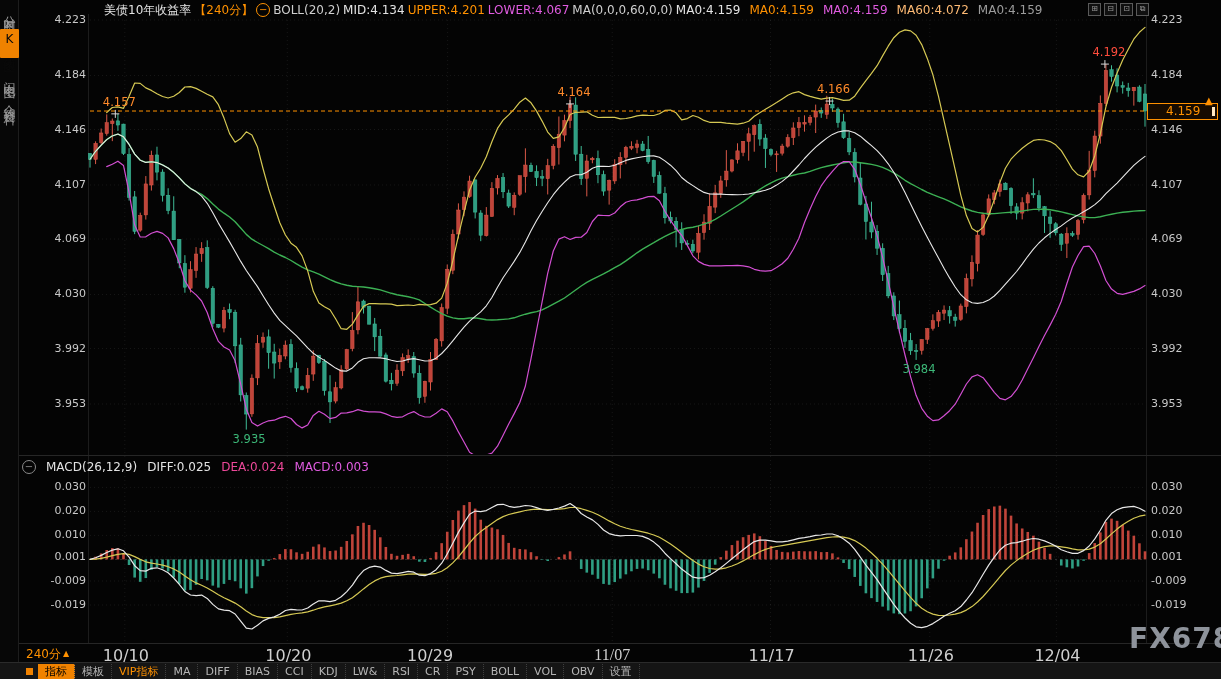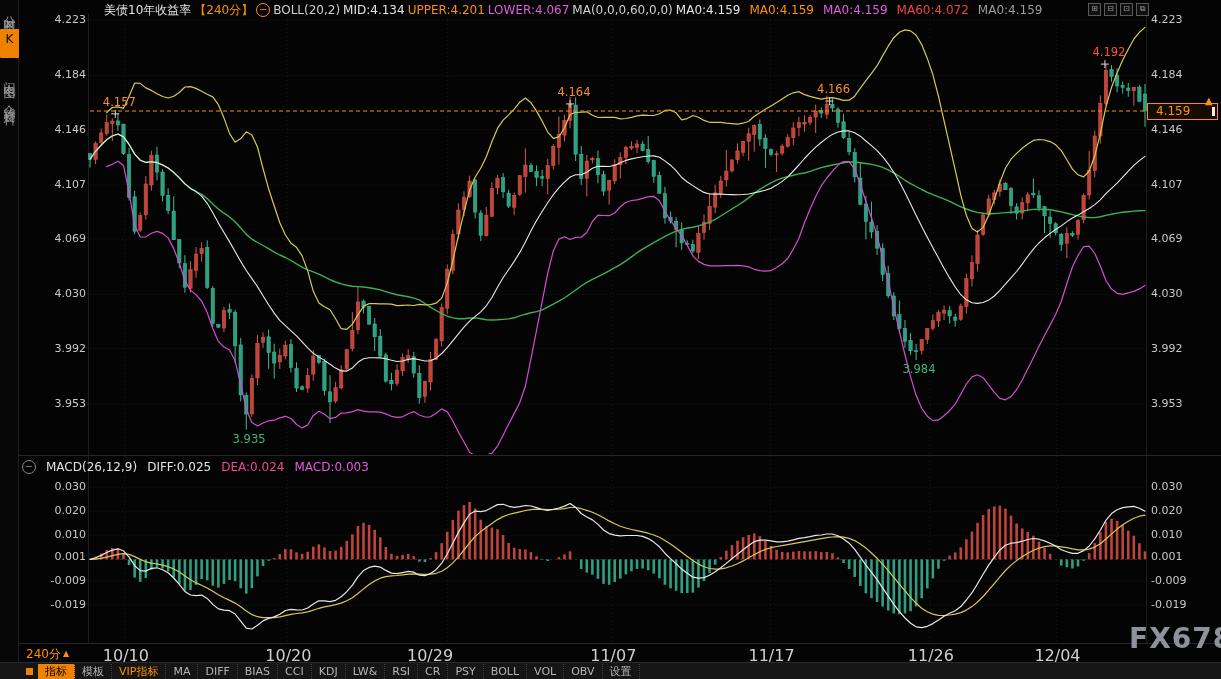--- a/index.html
+++ b/index.html
@@ -20,21 +20,21 @@
           color:#ff9100;align-items:center;justify-content:center;font-size:10px;line-height:1;cursor:pointer;}
   .circle.gray{border-color:#8a8a8a;color:#8a8a8a;}
   .win-icons{position:absolute;left:1088px;top:3px;display:flex;gap:3px;z-index:6;}
   .win-icon{width:11px;height:11px;border:1px solid #5a5a5a;color:#9a9a9a;font-size:8px;
             line-height:10px;text-align:center;cursor:pointer;background:#101010;}
   
   .axis-label{position:absolute;font-size:11px;color:#c9c9c9;}
   .axis-left{left:44px;width:42px;text-align:right;}
   .axis-right{left:1151px;width:48px;text-align:left;}
   .badge{position:absolute;left:1147px;top:103px;width:71px;height:17px;border:1px solid #ff9100;
-         background:#160b00;color:#ff9100;font-size:12px;line-height:15px;padding-left:8px;
+         background:#160b00;color:#ff9100;font-size:12px;line-height:15px;padding-left:18px;
          box-sizing:border-box;z-index:6;}
   .badge-cursor{position:absolute;right:2px;top:3px;width:3px;height:9px;background:#ffe9c4;}
   .up-arrow{position:absolute;left:1205px;top:95px;color:#ff9100;font-size:10px;z-index:6;}
   
   .macd-row{position:absolute;left:22px;top:460px;display:flex;gap:10px;align-items:center;
             font-size:12px;z-index:4;}
   
   .period-label{position:absolute;left:26px;top:646px;color:#ff9100;font-size:12px;z-index:4;}
   .period-arrow{position:absolute;left:63px;top:649px;color:#ff9100;font-size:8px;z-index:4;}
   .date-label{position:absolute;top:646px;font-size:16px;color:#cfcfcf;width:44px;text-align:center;z-index:3;}
@@ -68,21 +68,21 @@
     <span class="circle">−</span>
     <span class="t-dim">BOLL(20,2)</span>
     <span class="t-white">MID:4.134</span>
     <span class="t-orange">UPPER:4.201</span>
     <span class="t-magenta">LOWER:4.067</span>
     <span class="t-dim">MA(0,0,0,60,0,0)</span>
     <span id="maValues" style="display:flex;gap:9px;">
         <span style="color: rgb(227, 227, 227);">MA0:4.159</span>
         <span style="color: rgb(255, 145, 0);">MA0:4.159</span>
         <span style="color: rgb(224, 92, 224);">MA0:4.159</span>
-        <span style="color: #ef4444;">MA60:4.072</span>
+        <span style="color: #fdba74;">MA60:4.072</span>
         <span style="color: rgb(156, 156, 156);">MA0:4.159</span>
       </span>
   </div>
   <div class="win-icons" id="winIcons">
       <div class="win-icon">⊞</div>
       <div class="win-icon">⊟</div>
       <div class="win-icon">⊡</div>
       <div class="win-icon">⧉</div>
     </div>
 
@@ -756,21 +756,21 @@
     <span class="t-yellow">DEA:0.024</span>
     <span class="t-magenta">MACD:0.003</span>
   </div>
 
   <div class="period-label">240分</div>
   <div class="period-arrow">▲</div>
   <div id="dates">
       <div class="date-label" style="left: 102.815px;">10/10</div>
       <div class="date-label" style="left: 265.285px;">10/20</div>
       <div class="date-label" style="left: 407px;">10/29</div>
-      <div class="date-label" style="left: 590.225px;">11/07</div>
+      <div class="date-label" style="left: 590.225px; font-family: Liberation Serif, serif;">11/07</div>
       <div class="date-label" style="left: 748.475px;">11/17</div>
       <div class="date-label" style="left: 907.78px;">11/26</div>
       <div class="date-label" style="left: 1034.38px;">12/04</div>
     </div>
 
   <div class="watermark">FX678</div>
 
   <div class="toolbar" id="toolbar">
       <div class="tb-sq"></div>
       <div class="tb-item active">指标</div>

